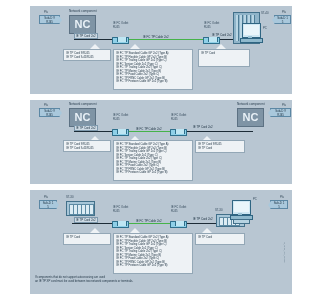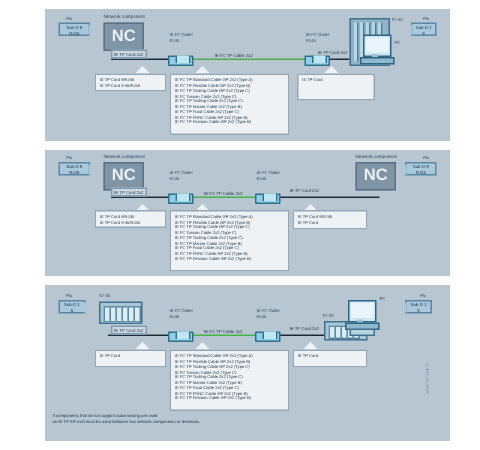--- a/index.html
+++ b/index.html
@@ -4,21 +4,21 @@
 <style>
   html,body{margin:0;padding:0;}
   body{
     width:300px;height:300px;overflow:hidden;
     background:#ffffff;
     font-family:"Liberation Sans", sans-serif;
     -webkit-font-smoothing:none;
   }
   #root{position:relative;width:300px;height:300px;background:#ffffff;}
 
-  .panel{position:absolute;left:30px;width:262px;background:#b8c6d2;padding-left:16px;}
+  .panel{position:absolute;left:30px;width:262px;background:#b8c6d2;}
   #panel1{top:6px;height:88px;}
   #panel2{top:100px;height:84px;}
   #panel3{top:190px;height:104px;}
 
   
   .abs{position:absolute;}
 
   .lbl{
     font-size:3.1px;line-height:3.6px;color:#2d4152;white-space:nowrap;
     letter-spacing:0px;

